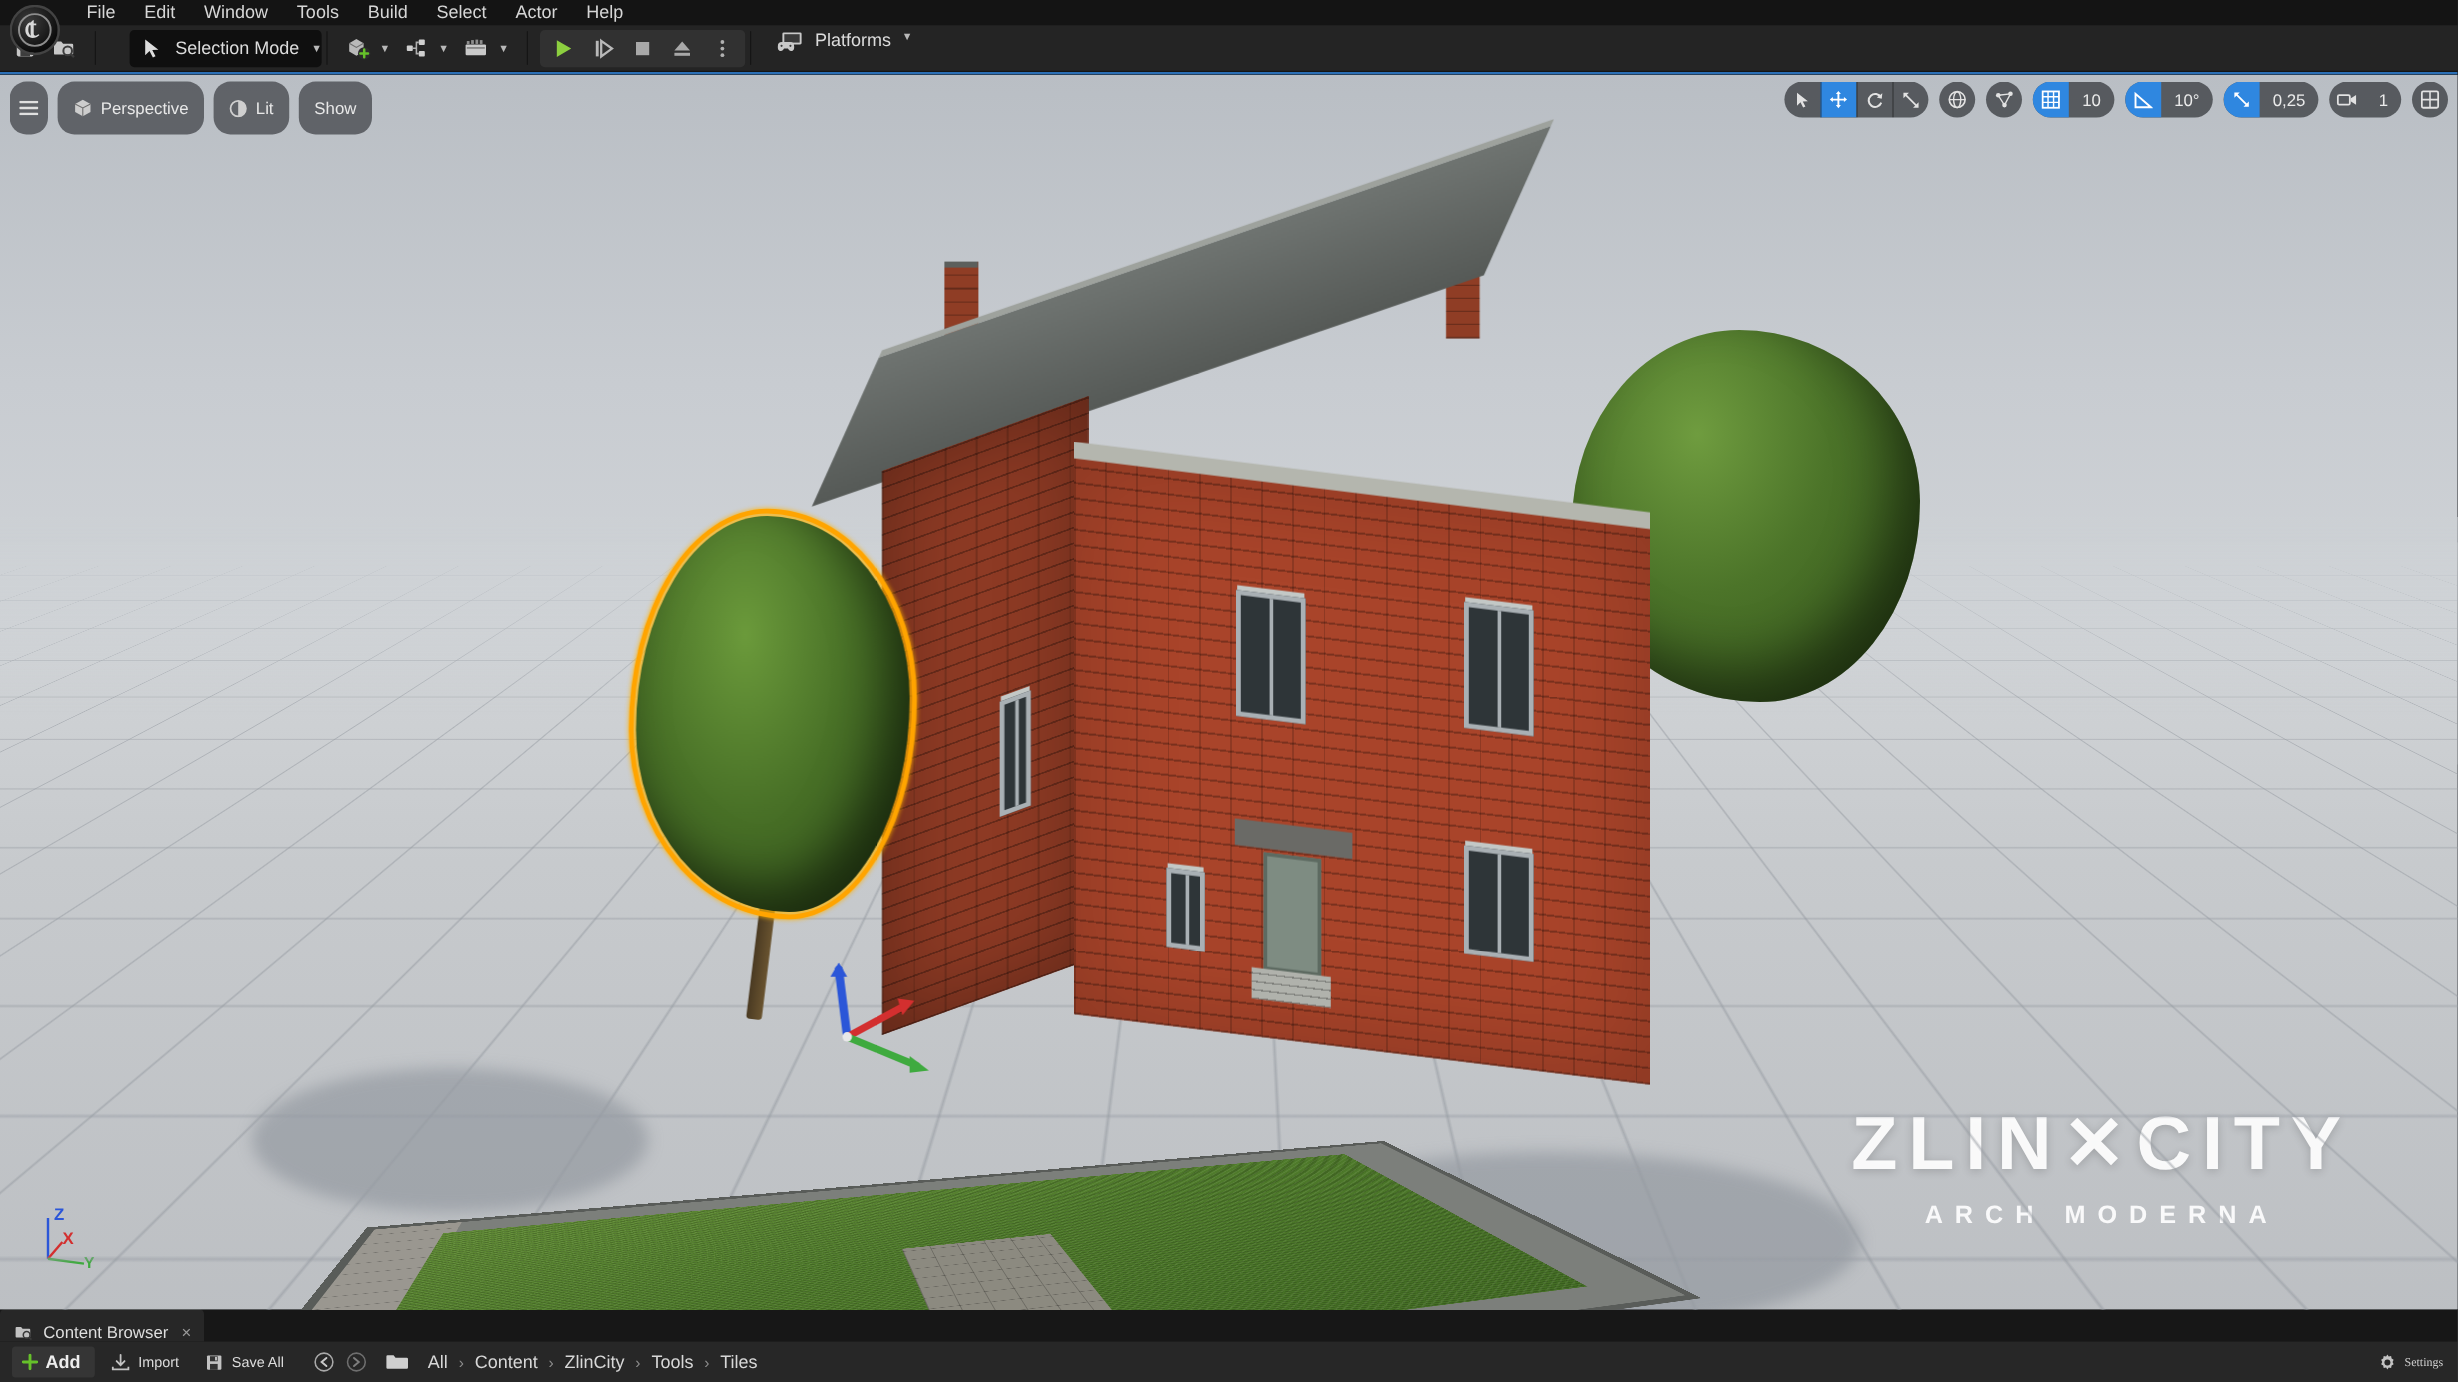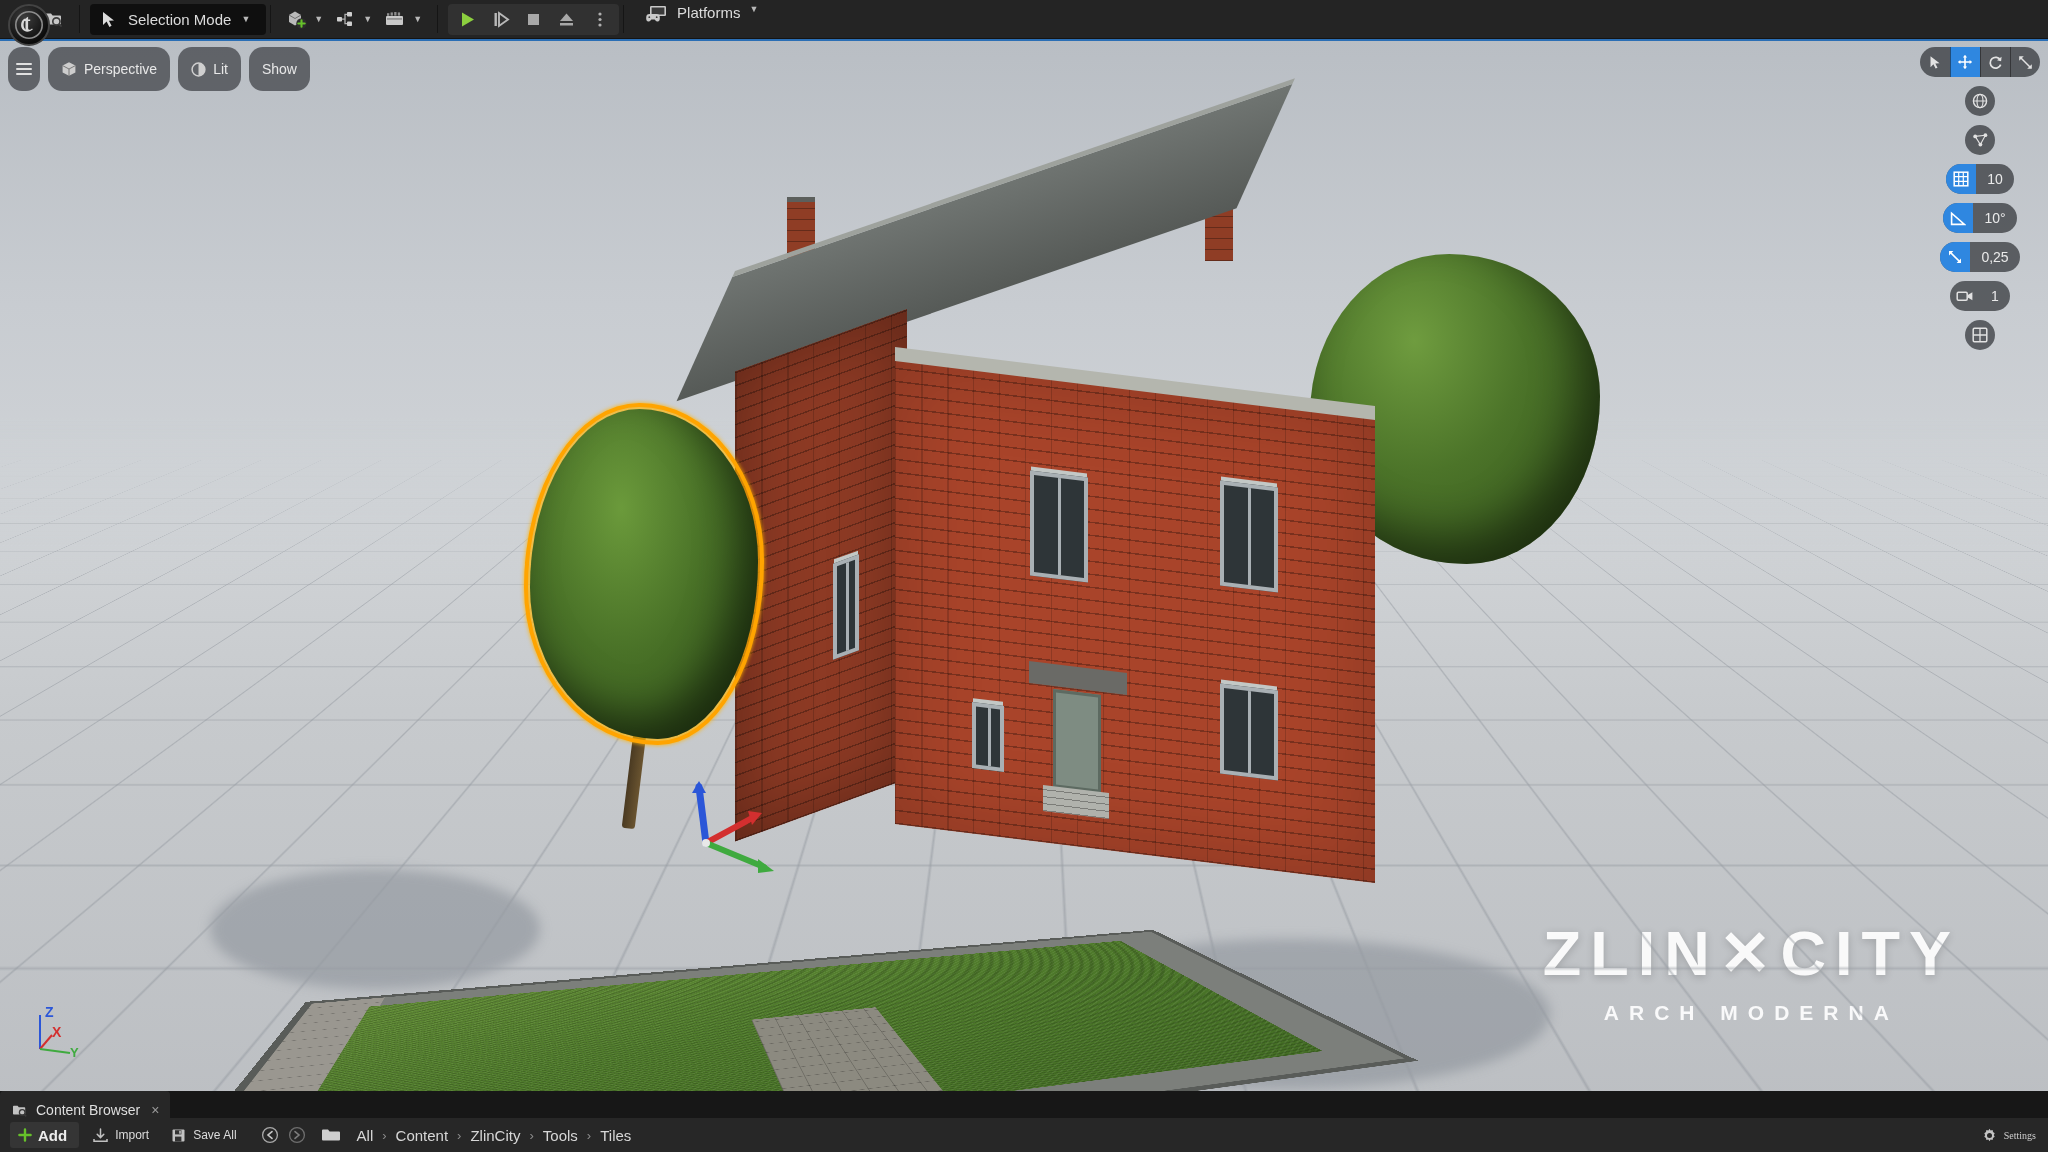--- a/index.html
+++ b/index.html
@@ -51,21 +51,21 @@
   }
   .tb-group { display: flex; align-items: center; height: 100%; padding: 0 6px; gap: 2px; }
   .tb-sep { width: 1px; height: 28px; background: #151515; margin: 0 4px; }
   .tb-btn {
     height: 30px; min-width: 30px; border-radius: 3px; display: flex;
     align-items: center; justify-content: center; gap: 4px; padding: 0 5px; cursor: pointer;
   }
   .tb-caret { font-size: 9px; color: #b8b8b8; margin-left: 1px; }
   .mode-btn {
     height: 31px; background: #0f0f0f; border-radius: 4px; display: flex;
-    align-items: center; gap: 9px; padding: 0 16px 0 10px; margin-left: 6px; cursor: pointer;
+    align-items: center; gap: 9px; padding: 0 0 0 10px; margin-left: 24px; cursor: pointer;
   }
   .mode-btn-label { font-size: 15px; color: #dcdcdc; white-space: nowrap; }
   .play-group {
     display: flex; align-items: center; background: #313131; border-radius: 4px;
     height: 31px; padding: 0 3px; margin-left: 6px;
   }
   .play-btn {
     width: 33px; height: 27px; border-radius: 3px; display: flex;
     align-items: center; justify-content: center; cursor: pointer;
   }
@@ -208,21 +208,21 @@
   }
   .vp-pill {
     height: 44px; background: rgba(40,42,46,.62); border-radius: 14px;
     display: flex; align-items: center; gap: 7px; padding: 0 13px;
     color: #e8e8e8; font-size: 14px; cursor: pointer; white-space: nowrap;
   }
   .vp-pill.icononly { padding: 0; width: 32px; justify-content: center; }
 
   .vp-toolbar-r {
     position: absolute; right: 8px; top: 8px; display: flex; align-items: center;
-    gap: 9px; z-index: 15; flex-direction: column;
+    gap: 9px; z-index: 15;
   }
   .vp-grp {
     height: 30px; background: rgba(48,51,56,.72); border-radius: 15px;
     display: flex; align-items: center; overflow: hidden;
   }
   .vp-ib {
     width: 30px; height: 30px; display: flex; align-items: center; justify-content: center;
     cursor: pointer; color: #e2e2e2;
   }
   .vp-ib.active { background: #2f87e0; color: #fff; }
@@ -288,20 +288,30 @@
     position: absolute; right: 12px; display: flex; align-items: center; gap: 7px;
     color: #cfcfcf; font-size: 10px; cursor: pointer; font-family: Liberation Serif, serif;
   }
   svg { display: block; }
 </style>
 </head>
 <body>
 
 <div id="app">
 
+  <div class="menubar">
+    <div class="menu-item">File</div>
+    <div class="menu-item">Edit</div>
+    <div class="menu-item">Window</div>
+    <div class="menu-item">Tools</div>
+    <div class="menu-item">Build</div>
+    <div class="menu-item">Select</div>
+    <div class="menu-item">Actor</div>
+    <div class="menu-item">Help</div>
+  </div>
 
 
   <div class="ue-logo">
     <svg width="30" height="30" viewBox="0 0 30 30">
       <circle cx="15" cy="15" r="13.2" fill="none" stroke="#8d8d8d" stroke-width="1.6"></circle>
       <path d="M11 8.5 c-2.6 1.2 -3.9 3.6 -3.9 6.6 c0 3.9 2.8 6.6 6.1 6.6 c2.2 0 4.1 -0.9 5.7 -2.5 l-0.9 -0.7 c-0.8 0.8 -1.6 1.2 -2.4 1.2 c-1 0 -1.5 -0.6 -1.5 -1.8 V11 h2.1 V9.5 h-2.1 V6.7 c-1.3 0.4 -2.2 1.3 -2.6 2.8 h-1.2 V11 h1.2 v7.2 c0 0.6 0.1 1.1 0.3 1.5 c-1.4 -0.9 -2.2 -2.6 -2.2 -4.9 c0 -2.6 0.9 -4.6 2.5 -5.8 z" fill="#d8d8d8"></path>
     </svg>
   </div>
 
   <div class="toolbar">

